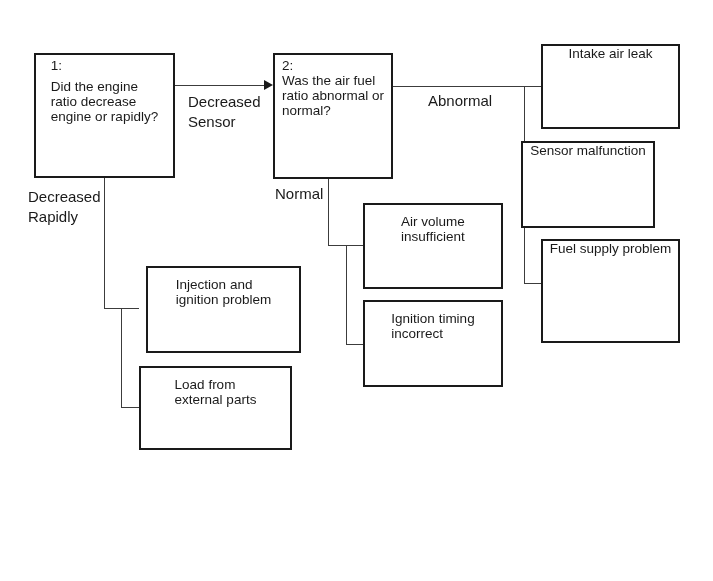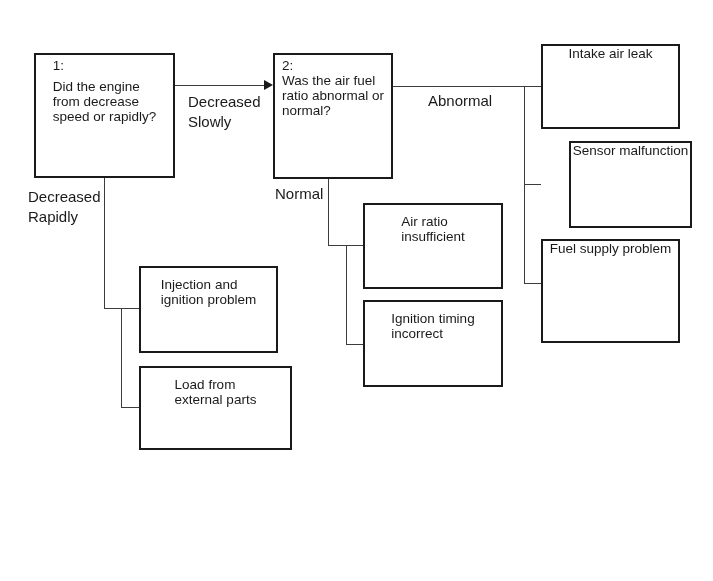--- a/index.html
+++ b/index.html
@@ -65,83 +65,83 @@
 
   <div class="line v" style="left:328px;top:179px;height:66px"></div>
   <div class="line h" style="left:328px;top:245px;width:35px"></div>
   <div class="line v" style="left:346px;top:245px;height:100px"></div>
   <div class="line h" style="left:346px;top:344px;width:17px"></div>
 
   <div class="box qpad" style="left:34px;top:53px;width:141px;height:125px">
     <div class="txt">
       <span class="bnum gap">1:</span>
       <span class="bline">Did the engine</span>
-      <span class="bline">from decrease</span>
-      <span class="bline">speed or rapidly?</span>
+      <span class="bline">ratio decrease</span>
+      <span class="bline">engine or rapidly?</span>
     </div>
   </div>
 
   <div class="box qpad" style="left:273px;top:53px;width:120px;height:126px">
     <div class="txt">
       <span class="bnum">2:</span>
       <span class="bline">Was the air fuel</span>
       <span class="bline">ratio abnormal or</span>
       <span class="bline">normal?</span>
     </div>
   </div>
 
   <div class="box single" style="left:541px;top:44px;width:139px;height:85px">
     <div class="txt">
         <span class="bline">Intake air leak</span>
       </div>
   </div>
 
-  <div class="box single" style="left:569px;top:141px;width:123px;height:87px">
+  <div class="box single" style="left:521px;top:141px;width:134px;height:87px">
     <div class="txt">
         <span class="bline">Sensor malfunction</span>
       </div>
   </div>
 
   <div class="box single" style="left:541px;top:239px;width:139px;height:104px">
     <div class="txt">
         <span class="bline">Fuel supply problem</span>
       </div>
   </div>
 
   <div class="box toppad" style="left:363px;top:203px;width:140px;height:86px">
     <div class="txt">
-      <span class="bline">Air ratio</span>
+      <span class="bline">Air volume</span>
       <span class="bline">insufficient</span>
     </div>
   </div>
 
   <div class="box toppad" style="left:363px;top:300px;width:140px;height:87px">
     <div class="txt">
       <span class="bline">Ignition timing</span>
       <span class="bline">incorrect</span>
     </div>
   </div>
 
-  <div class="box toppad" style="left:139px;top:266px;width:139px;height:87px">
+  <div class="box toppad" style="left:146px;top:266px;width:155px;height:87px">
     <div class="txt">
       <span class="bline">Injection and</span>
       <span class="bline">ignition problem</span>
     </div>
   </div>
 
   <div class="box toppad" style="left:139px;top:366px;width:153px;height:84px">
     <div class="txt">
       <span class="bline">Load from</span>
       <span class="bline">external parts</span>
     </div>
   </div>
 
   <div class="elabel" style="left:188px;top:92px">
     <span>Decreased</span>
-    <span>Slowly</span>
+    <span>Sensor</span>
   </div>
 
   <div class="elabel" style="left:28px;top:187px">
     <span>Decreased</span>
     <span>Rapidly</span>
   </div>
 
   <div class="elabel" style="left:428px;top:91px">
     <span>Abnormal</span>
   </div>

